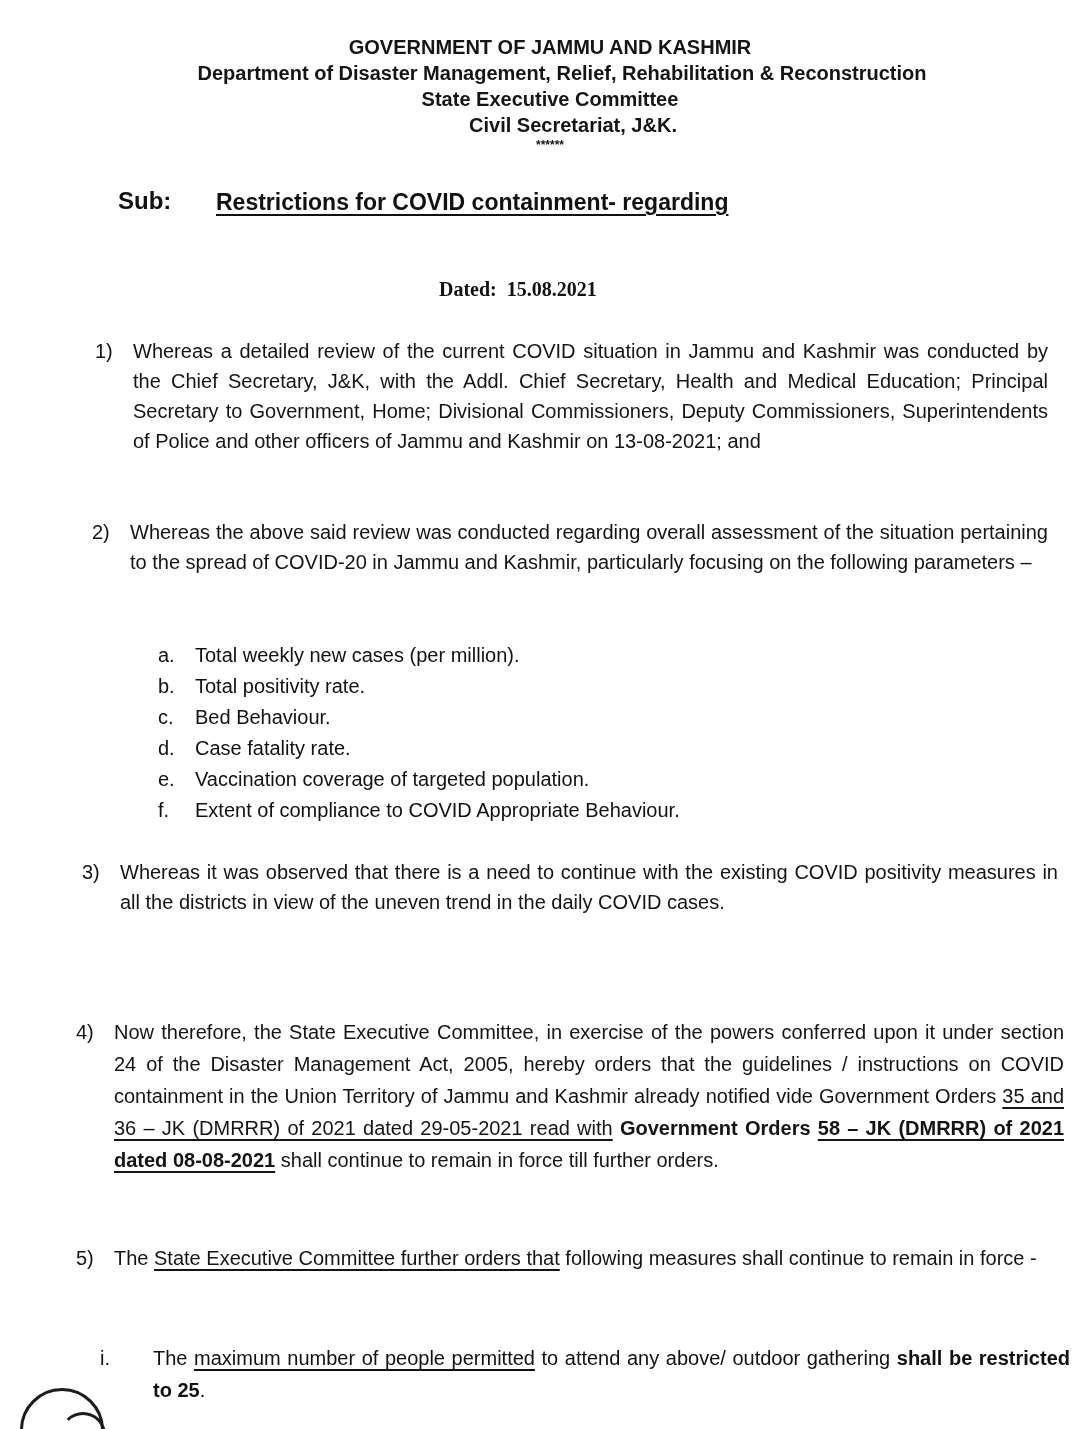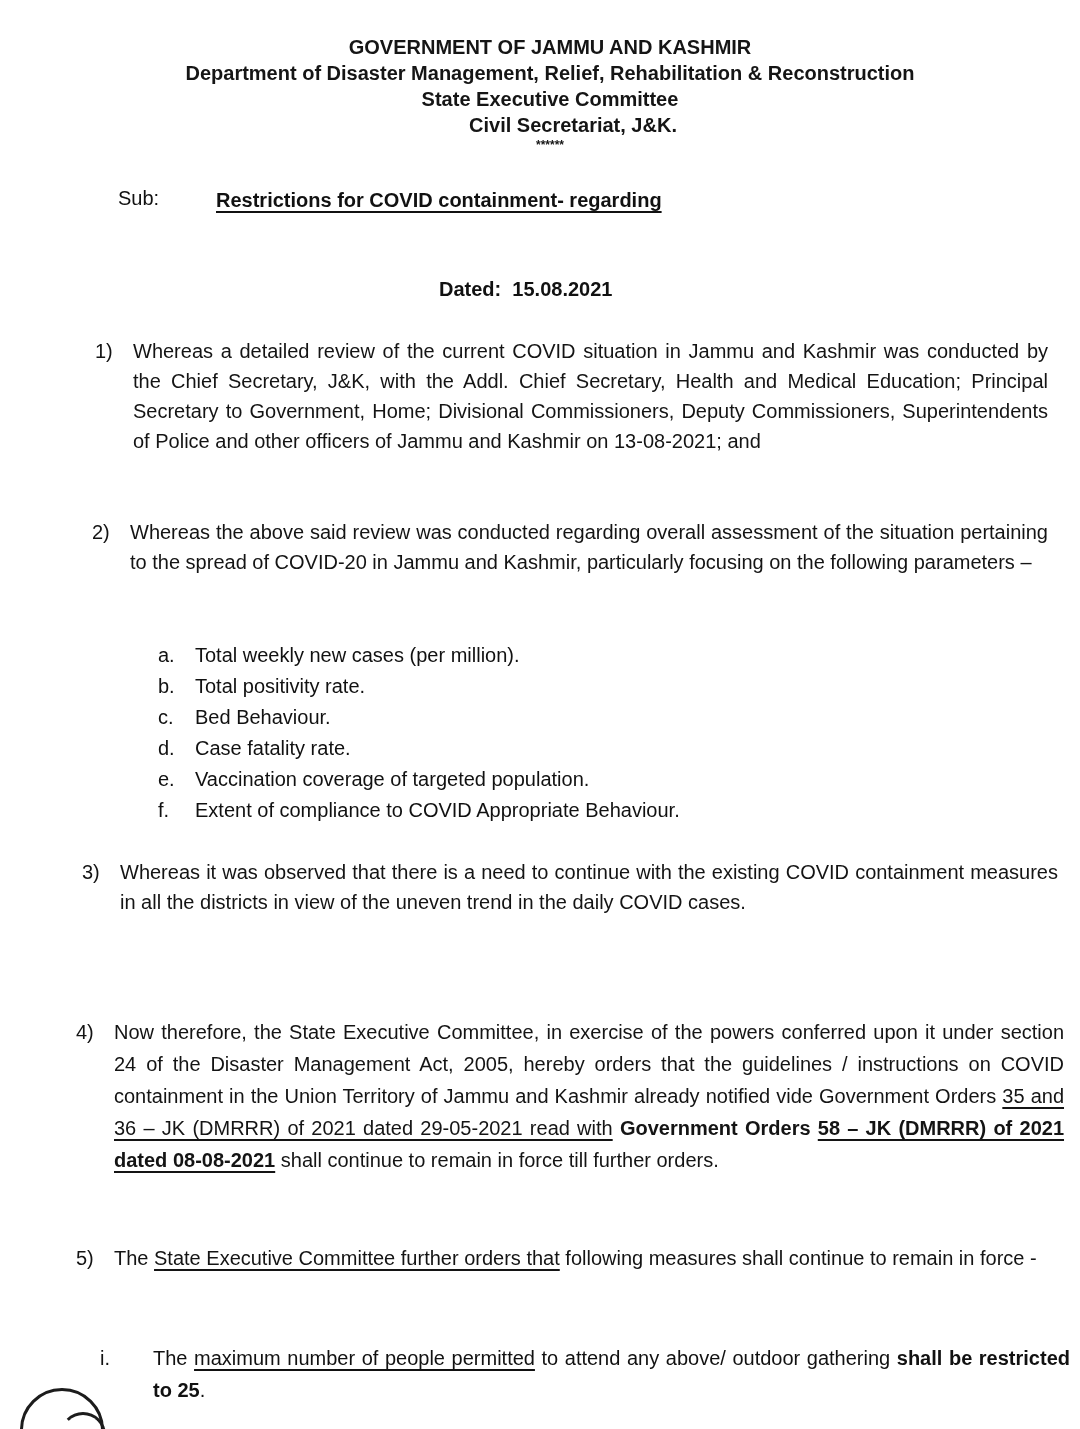--- a/index.html
+++ b/index.html
@@ -5,28 +5,28 @@
     html, body { margin: 0; padding: 0; }
     body {
       width: 1080px; height: 1429px; overflow: hidden;
       background: #ffffff; color: #111111;
       font-family: "Liberation Sans", sans-serif;
       position: relative;
     }
     .page { position: absolute; left: 0; top: 0; width: 1080px; height: 1429px; margin-left: 40px; }
     .hdr { position: absolute; left: 0; width: 1020px; text-align: center; font-weight: bold; font-size: 20px; color: #151515; }
     .hdr1 { top: 36px; }
-    .hdr2 { top: 62px; left: 0; }
+    .hdr2 { top: 62px; left: 12px; }
     .hdr3 { top: 88px; }
     .hdr4 { top: 114px; padding-left: 23px; }
     .stars { top: 138px; font-size: 12px; letter-spacing: 0px; }
-    .sub-label { position: absolute; left: 78px; top: 187px; font-weight: normal; font-size: 20px; }
-    .sub-text { position: absolute; left: 176px; top: 189px; font-weight: bold; font-size: 20px; text-decoration: underline; text-underline-offset: 4px; }
+    .sub-label { position: absolute; left: 78px; top: 187px; font-weight: bold; font-size: 24px; }
+    .sub-text { position: absolute; left: 176px; top: 189px; font-weight: bold; font-size: 23px; text-decoration: underline; text-underline-offset: 4px; }
     .order-no { position: absolute; left: 252px; top: 247px; font-weight: bold; font-size: 20px; }
-    .order-date { position: absolute; left: 399px; top: 278px; font-weight: bold; font-size: 20px; }
+    .order-date { position: absolute; left: 399px; top: 278px; font-weight: bold; font-size: 20px; font-family: Liberation Serif, serif; }
     .para { position: absolute; font-size: 20px; line-height: 30px; color: #141414; text-align: justify; }
     .para .num { position: absolute; left: 0; top: 0; }
     .para .body { position: absolute; left: 38px; right: 0; top: 0; text-align: justify; }
     .p1 { left: 55px; top: 336px; width: 953px; }
     .p2 { left: 52px; top: 517px; width: 956px; }
     .p3 { left: 42px; top: 857px; width: 976px; }
     .p4 { left: 36px; top: 1016px; width: 988px; line-height: 32px; }
     .p5 { left: 36px; top: 1242px; width: 990px; line-height: 32px; }
     .list { position: absolute; left: 118px; top: 640px; font-size: 20px; line-height: 31px; }
     .list .li { position: relative; height: 31px; }
@@ -91,21 +91,21 @@
         <span class="lx">Vaccination coverage of targeted population.</span>
       </div>
     <div class="li">
         <span class="lt">f.</span>
         <span class="lx">Extent of compliance to COVID Appropriate Behaviour.</span>
       </div>
   </div>
 
   <div class="para p3">
     <span class="num">3)</span>
-    <div class="body">Whereas it was observed that there is a need to continue with the existing COVID containment measures in all the districts in view of the uneven trend in the daily COVID cases.</div>
+    <div class="body">Whereas it was observed that there is a need to continue with the existing COVID positivity measures in all the districts in view of the uneven trend in the daily COVID cases.</div>
   </div>
 
   <div class="para p4">
     <span class="num">4)</span>
     <div class="body"><span>Now therefore, the State Executive Committee, in exercise of the powers conferred upon it under section 24 of the Disaster Management Act, 2005, hereby orders that the guidelines / instructions on COVID containment in the Union Territory of Jammu and Kashmir already notified vide Government Orders </span><span class="u">35 and 36 – JK (DMRRR) of 2021 dated 29-05-2021 read with</span><span class="b"> Government Orders </span><span class="b u">58 – JK (DMRRR) of 2021 dated 08-08-2021</span><span> shall continue to remain in force till further orders.</span></div>
   </div>
 
   <div class="para p5">
     <span class="num">5)</span>
     <div class="body"><span>The </span><span class="u">State Executive Committee further orders that</span><span> following measures shall continue to remain in force -</span></div>

